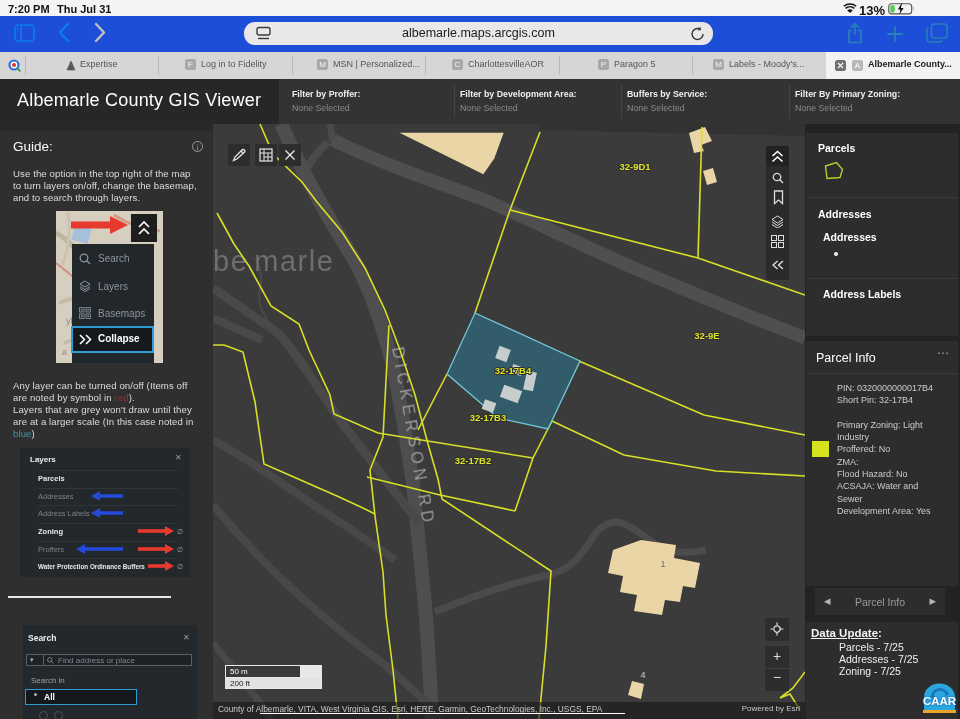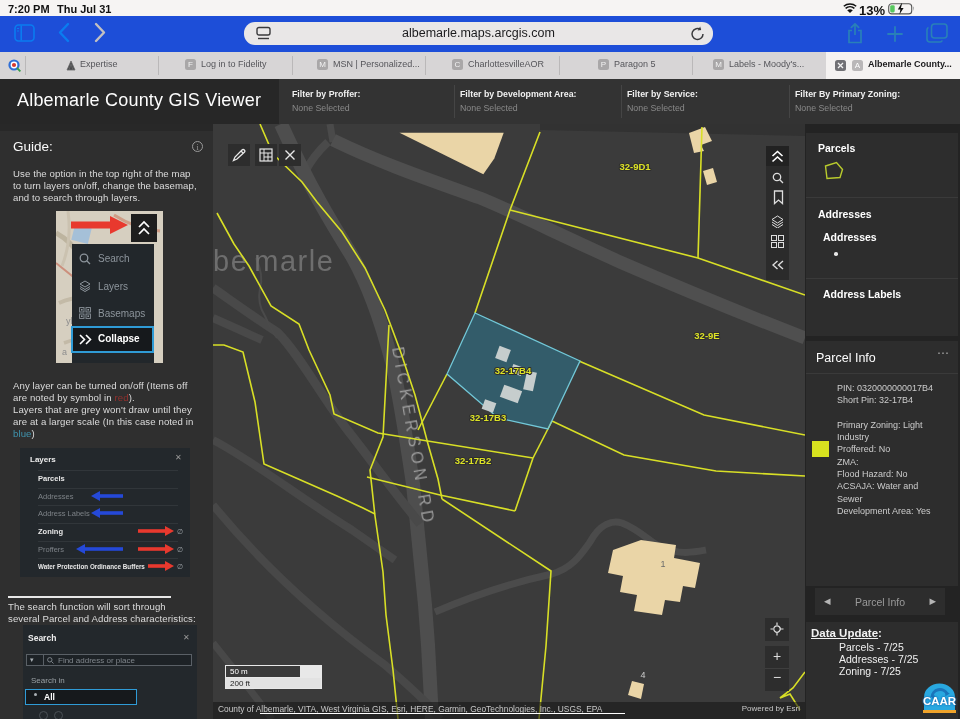--- a/index.html
+++ b/index.html
@@ -121,21 +121,21 @@
 
 <div class="abs" style="left:0;top:79px;width:960px;height:45px;background:#272727;">
   <div class="abs" style="left:17px;top:11px;font-size:18px;color:#fdfdfd;letter-spacing:0.2px;">Albemarle County GIS Viewer</div>
   <div class="abs" style="left:279px;top:0;width:681px;height:45px;background:#333333;"></div>
   <div class="abs" style="left:292px;top:10px;font-size:8.8px;font-weight:bold;color:#f0f0f0;">Filter by Proffer:</div>
   <div class="abs" style="left:292px;top:24px;font-size:8.8px;color:#8a8a8a;">None Selected</div>
   <div class="abs" style="left:454px;top:6px;width:1px;height:33px;background:#454545;"></div>
   <div class="abs" style="left:460px;top:10px;font-size:8.8px;font-weight:bold;color:#f0f0f0;">Filter by Development Area:</div>
   <div class="abs" style="left:460px;top:24px;font-size:8.8px;color:#8a8a8a;">None Selected</div>
   <div class="abs" style="left:621px;top:6px;width:1px;height:33px;background:#454545;"></div>
-  <div class="abs" style="left:627px;top:10px;font-size:8.8px;font-weight:bold;color:#f0f0f0;">Filter by Service:</div>
+  <div class="abs" style="left:627px;top:10px;font-size:8.8px;font-weight:bold;color:#f0f0f0;">Buffers by Service:</div>
   <div class="abs" style="left:627px;top:24px;font-size:8.8px;color:#8a8a8a;">None Selected</div>
   <div class="abs" style="left:789px;top:6px;width:1px;height:33px;background:#454545;"></div>
   <div class="abs" style="left:795px;top:10px;font-size:8.8px;font-weight:bold;color:#f0f0f0;">Filter By Primary Zoning:</div>
   <div class="abs" style="left:795px;top:24px;font-size:8.8px;color:#8a8a8a;">None Selected</div>
 </div>
 
 <div class="abs" id="leftpanel" style="left:0;top:124px;width:213px;height:595px;background:#2f2f2f;color:#dcdcdc;">
   <div class="abs" style="left:0;top:0;width:213px;height:7px;background:#282828;"></div>
   <div class="abs" style="left:13px;top:15px;font-size:13.5px;color:#fafafa;">Guide:</div>
   <div class="abs" style="left:192px;top:17px;width:11px;height:11px;border:1px solid #9a9a9a;border-radius:50%;color:#9a9a9a;font-size:8px;text-align:center;line-height:11px;font-family:'Liberation Serif',serif;">i</div>
@@ -244,21 +244,20 @@
         <rect x="0" y="3.2" width="27" height="3.6" fill="#e8392e"></rect>
         <path d="M27 0 L36 5 L27 10 Z" fill="#e8392e"></path>
       </svg>
     <svg class="abs" style="left:128px;top:113px;" width="26" height="10" viewBox="0 0 26 10">
         <rect x="0" y="3.2" width="17" height="3.6" fill="#e8392e"></rect>
         <path d="M17 0 L26 5 L17 10 Z" fill="#e8392e"></path>
       </svg>
   </div>
 
   <div class="abs" style="left:8px;top:472px;width:163px;height:1.5px;background:#e8e8e8;"></div>
-  <div class="abs" style="left:8px;top:477px;width:205px;font-size:9.6px;line-height:12.4px;letter-spacing:0.1px;">The search function will sort through<br>several Parcel and Address characteristics:</div>
 
   <div class="abs" style="left:23px;top:501px;width:174px;height:94px;background:#23282c;overflow:hidden;">
     <div class="abs" style="left:5px;top:8px;font-size:8.5px;font-weight:bold;color:#eee;">Search</div>
     <div class="abs" style="left:160px;top:8px;font-size:8px;color:#999;">✕</div>
     <div class="abs" style="left:3px;top:29px;width:166px;height:12px;border:1px solid #5a6066;background:#1d2226;"></div>
     <div class="abs" style="left:7px;top:31px;font-size:7px;color:#aab0b5;">▾</div>
     <div class="abs" style="left:20px;top:29px;width:1px;height:12px;background:#5a6066;"></div>
     <svg class="abs" style="left:24px;top:32px;" width="7" height="7" viewBox="0 0 7 7">
         <circle cx="2.8" cy="2.8" r="2.2" stroke="#868c92" stroke-width="0.9" fill="none"></circle>
         <path d="M4.5 4.5 L6.5 6.5" stroke="#868c92" stroke-width="0.9"></path>

